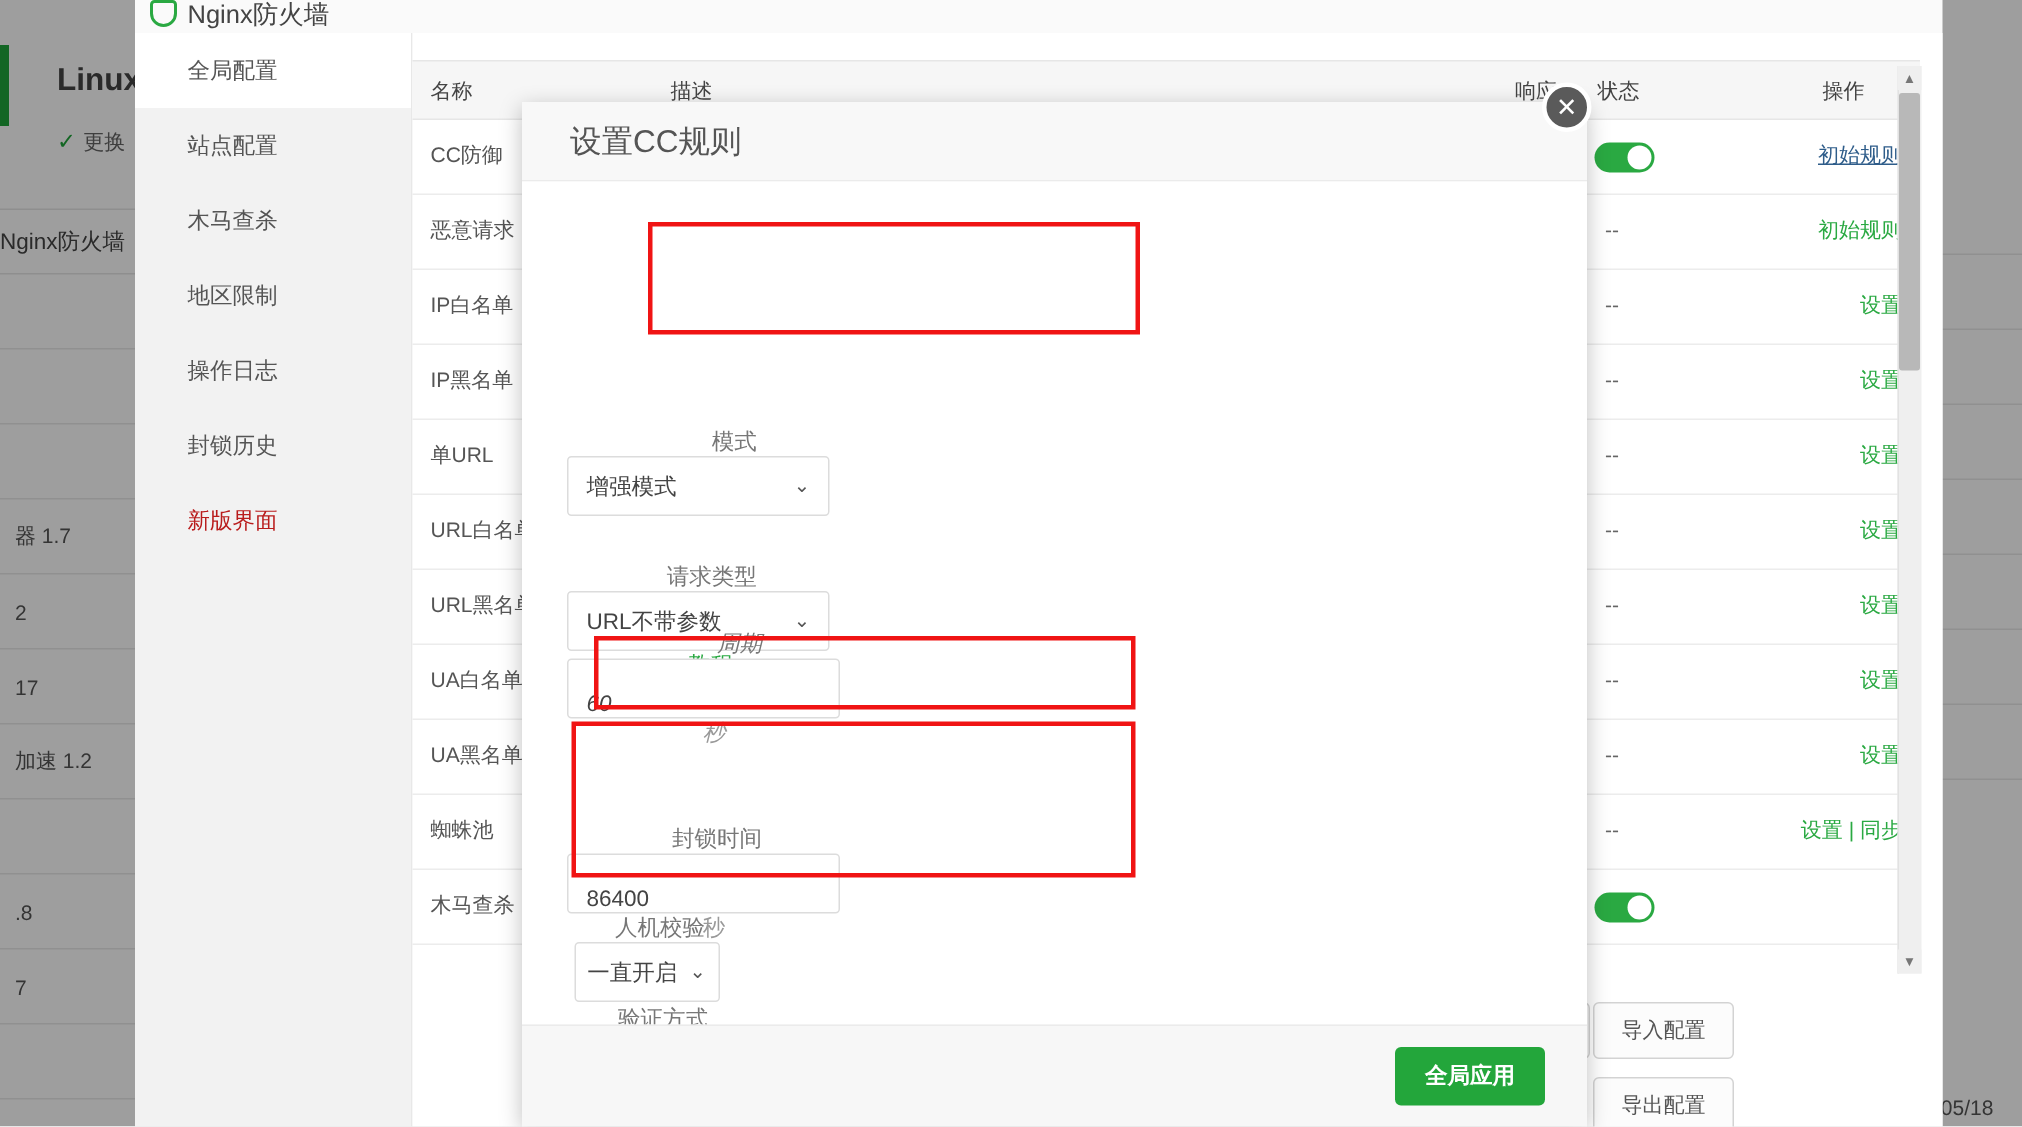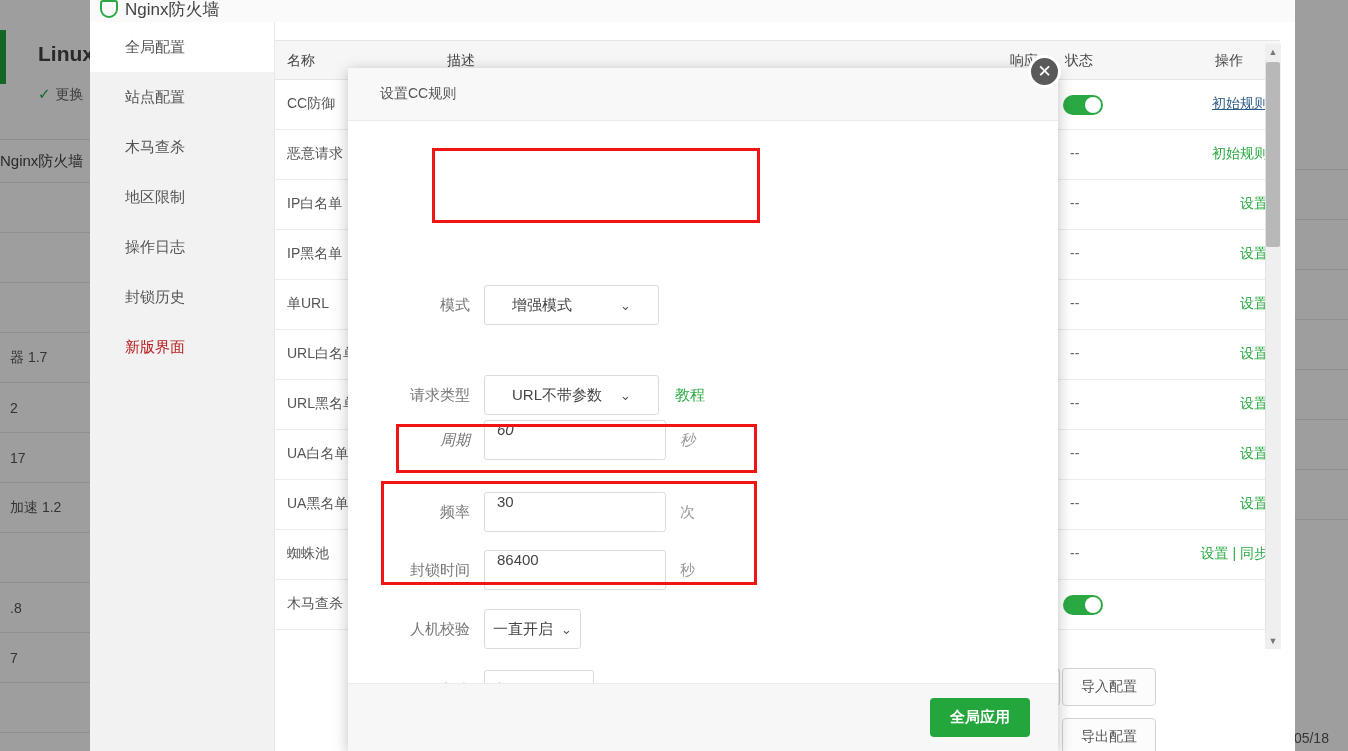--- a/index.html
+++ b/index.html
@@ -156,46 +156,46 @@
   }
 
   
   .modal {
     position: absolute; left: 348px; top: 68px; width: 710px; height: 683px;
     background: #fff; box-shadow: 0 3px 14px rgba(0,0,0,0.25);
   }
   .modal-head {
     height: 53px; background: #f8f8f8; border-bottom: 1px solid #ebebeb;
     display: flex; align-items: center; padding-left: 32px;
-    font-size: 14px; color: #555;
+    font-size: 21px; color: #555;
   }
   .modal-close {
     position: absolute; left: 1028px; top: 55px; width: 33px; height: 33px;
     border-radius: 50%; background: #5a5a5a; border: 3px solid #fff;
     display: flex; align-items: center; justify-content: center;
     color: #fff; font-size: 17px; line-height: 1; cursor: pointer; z-index: 30;
   }
   .modal-body { position: relative; height: 562px; background: #fff; }
 
   .frm-row {
-    position: absolute; display: flex; align-items: center;
+    position: absolute; display: flex; align-items: center; flex-direction: column;
   }
   .frm-label {
     width: 106px; text-align: right; padding-right: 14px;
     font-size: 15px; color: #777;
   }
   .sel {
     height: 40px; border: 1px solid #dcdcdc; border-radius: 3px; background: #fff;
     display: flex; align-items: center; justify-content: space-between;
-    padding: 0 27px; font-size: 15px; color: #444; cursor: pointer;
+    padding: 0 12px; font-size: 15px; color: #444; cursor: pointer;
   }
   .sel .chev { font-size: 13px; color: #555; margin-left: 10px; }
   .inp {
     height: 40px; border: 1px solid #dcdcdc; border-radius: 3px; background: #fff;
-    display: flex; align-items: flex-start; padding: 0 12px; font-size: 15px; color: #444;
+    display: flex; align-items: flex-end; padding: 0 12px; font-size: 15px; color: #444;
   }
   .unit { font-size: 15px; color: #999; margin-left: 14px; }
   .link-green { color: #2aa942; font-size: 15px; margin-left: 16px; cursor: pointer; }
   .hint {
     position: absolute; left: 520px; top: 211px;
     font-size: 14px; color: #b0b0b0;
   }
 
   .redbox { position: absolute; border: 3px solid #f01414; z-index: 20; pointer-events: none; }
 
@@ -428,27 +428,20 @@
       </div>
 
       <div class="frm-row" style="left:30px; top:299px;font-style:italic;">
         <div class="frm-label">周期</div>
         <div class="inp" style="width:182px;">
           <span>60</span>
         </div>
         <span class="unit">秒</span>
       </div>
 
-      <div class="frm-row" style="left:30px; top:371px;">
-        <div class="frm-label">频率</div>
-        <div class="inp" style="width:182px;">
-          <span>30</span>
-        </div>
-        <span class="unit">次</span>
-      </div>
 
       <div class="frm-row" style="left:30px; top:429px;">
         <div class="frm-label">封锁时间</div>
         <div class="inp" style="width:182px;">
           <span>86400</span>
         </div>
         <span class="unit">秒</span>
       </div>
 
       <div class="frm-row" style="left:30px; top:488px;">

